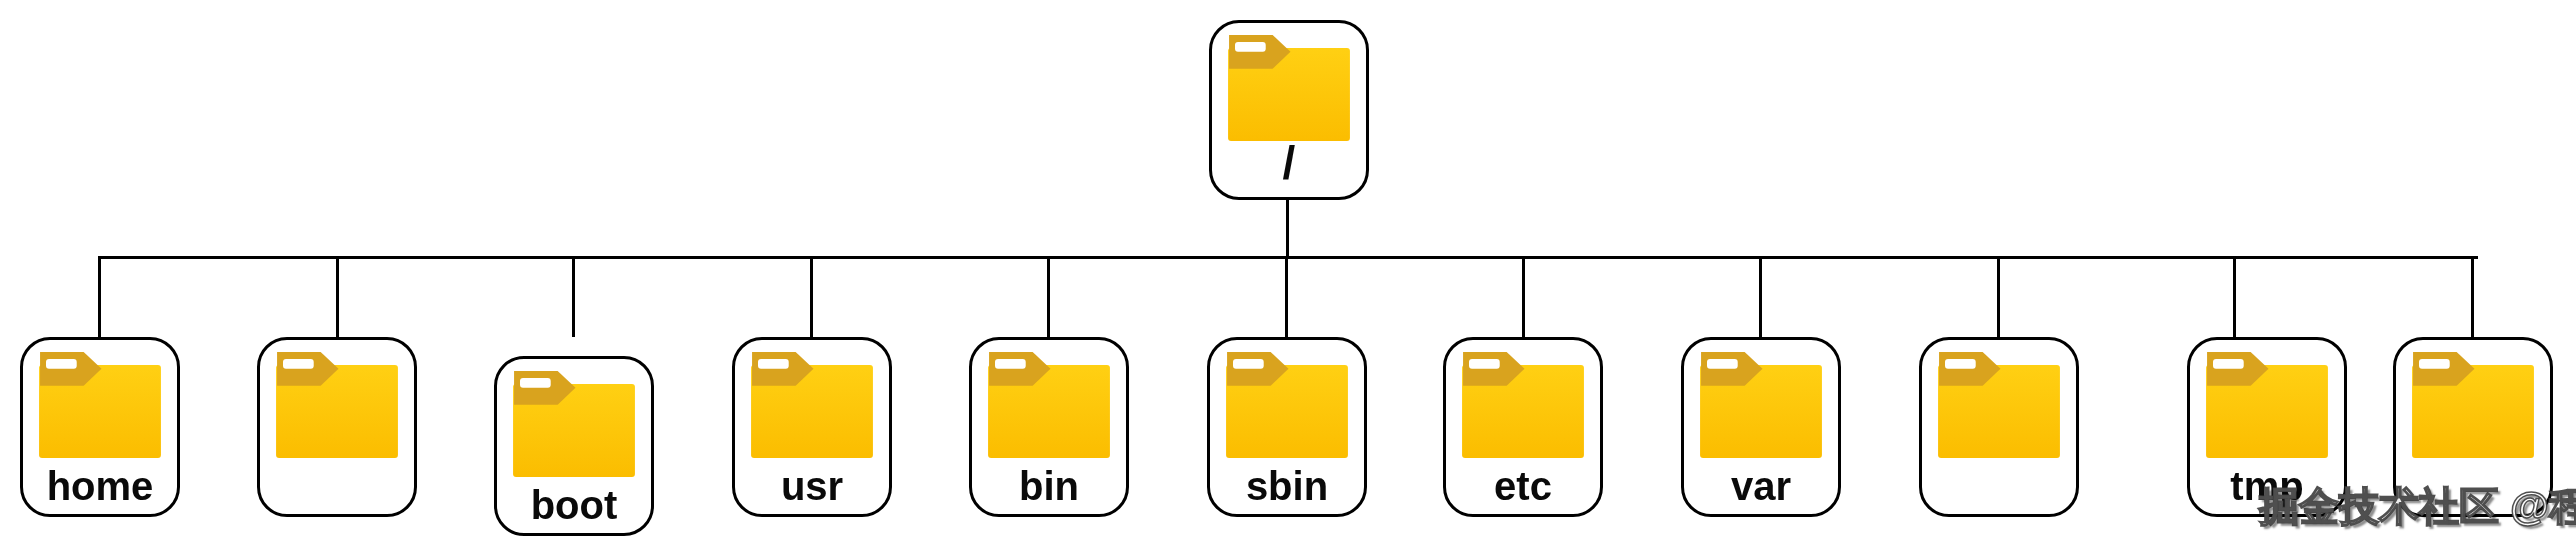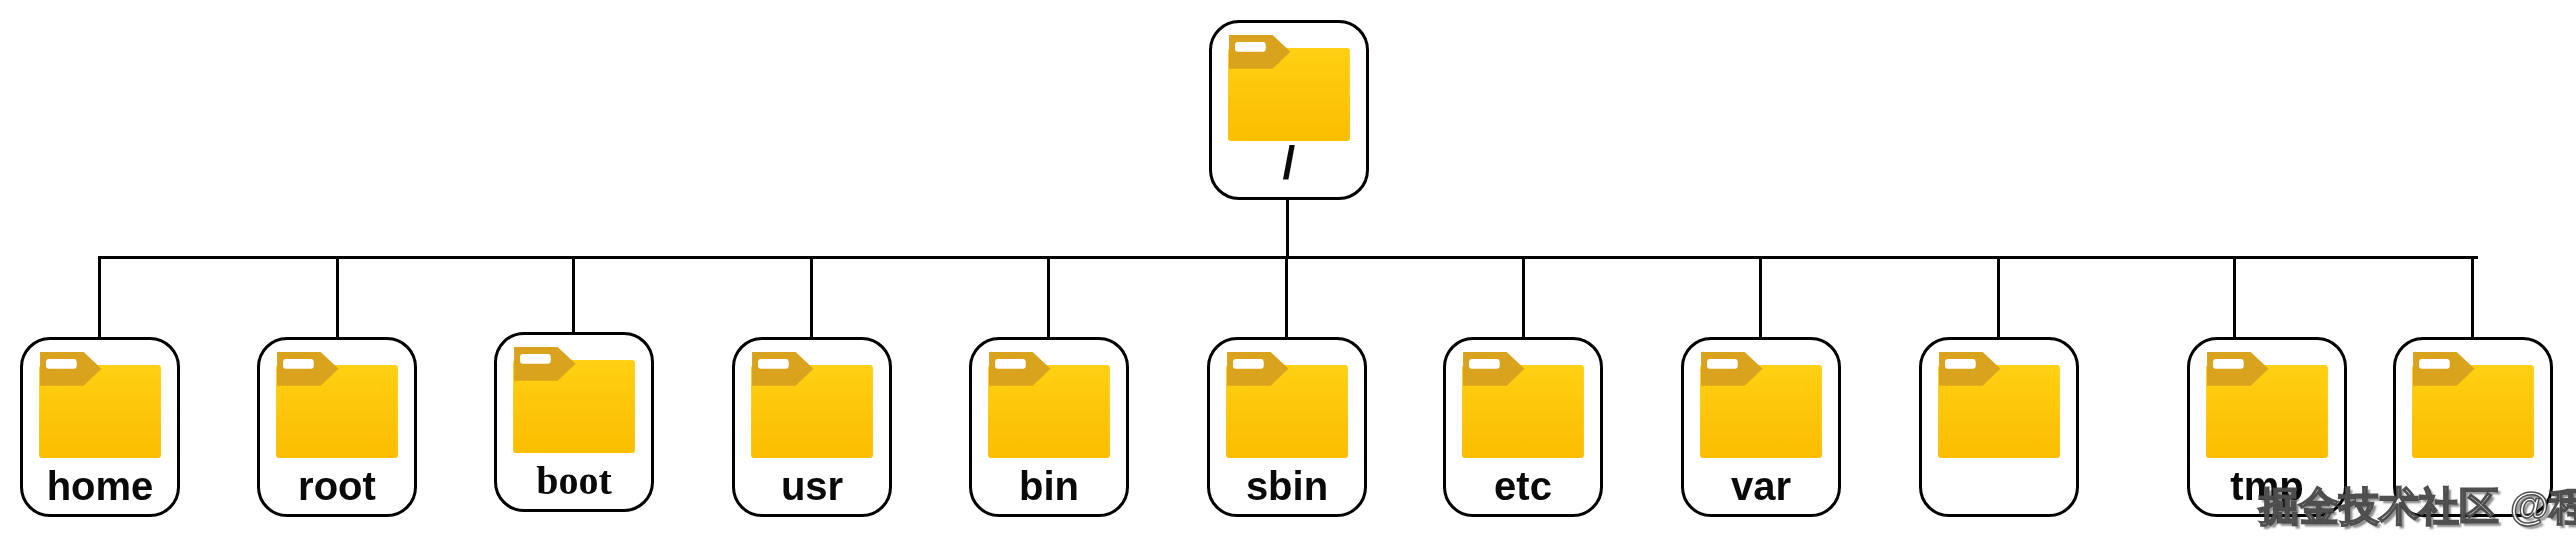--- a/index.html
+++ b/index.html
@@ -124,23 +124,22 @@
         </svg>
       </div>
     <div class="label">home</div>
   </div>
   <div class="node" style="left:257px; top:337px;">
     <div class="icon-wrap">
         <svg class="folder" viewBox="0 0 125 108" width="124" height="107">
           <use href="#folder-icon"></use>
         </svg>
       </div>
-    <div class="label">root</div>
-  </div>
-  <div class="node" style="left:494px; top:332px;font-family:Liberation Serif, serif;">
+  </div>
+  <div class="node" style="left:494px; top:356px;">
     <div class="icon-wrap">
         <svg class="folder" viewBox="0 0 125 108" width="124" height="107">
           <use href="#folder-icon"></use>
         </svg>
       </div>
     <div class="label">boot</div>
   </div>
   <div class="node" style="left:969px; top:337px;">
     <div class="icon-wrap">
         <svg class="folder" viewBox="0 0 125 108" width="124" height="107">

